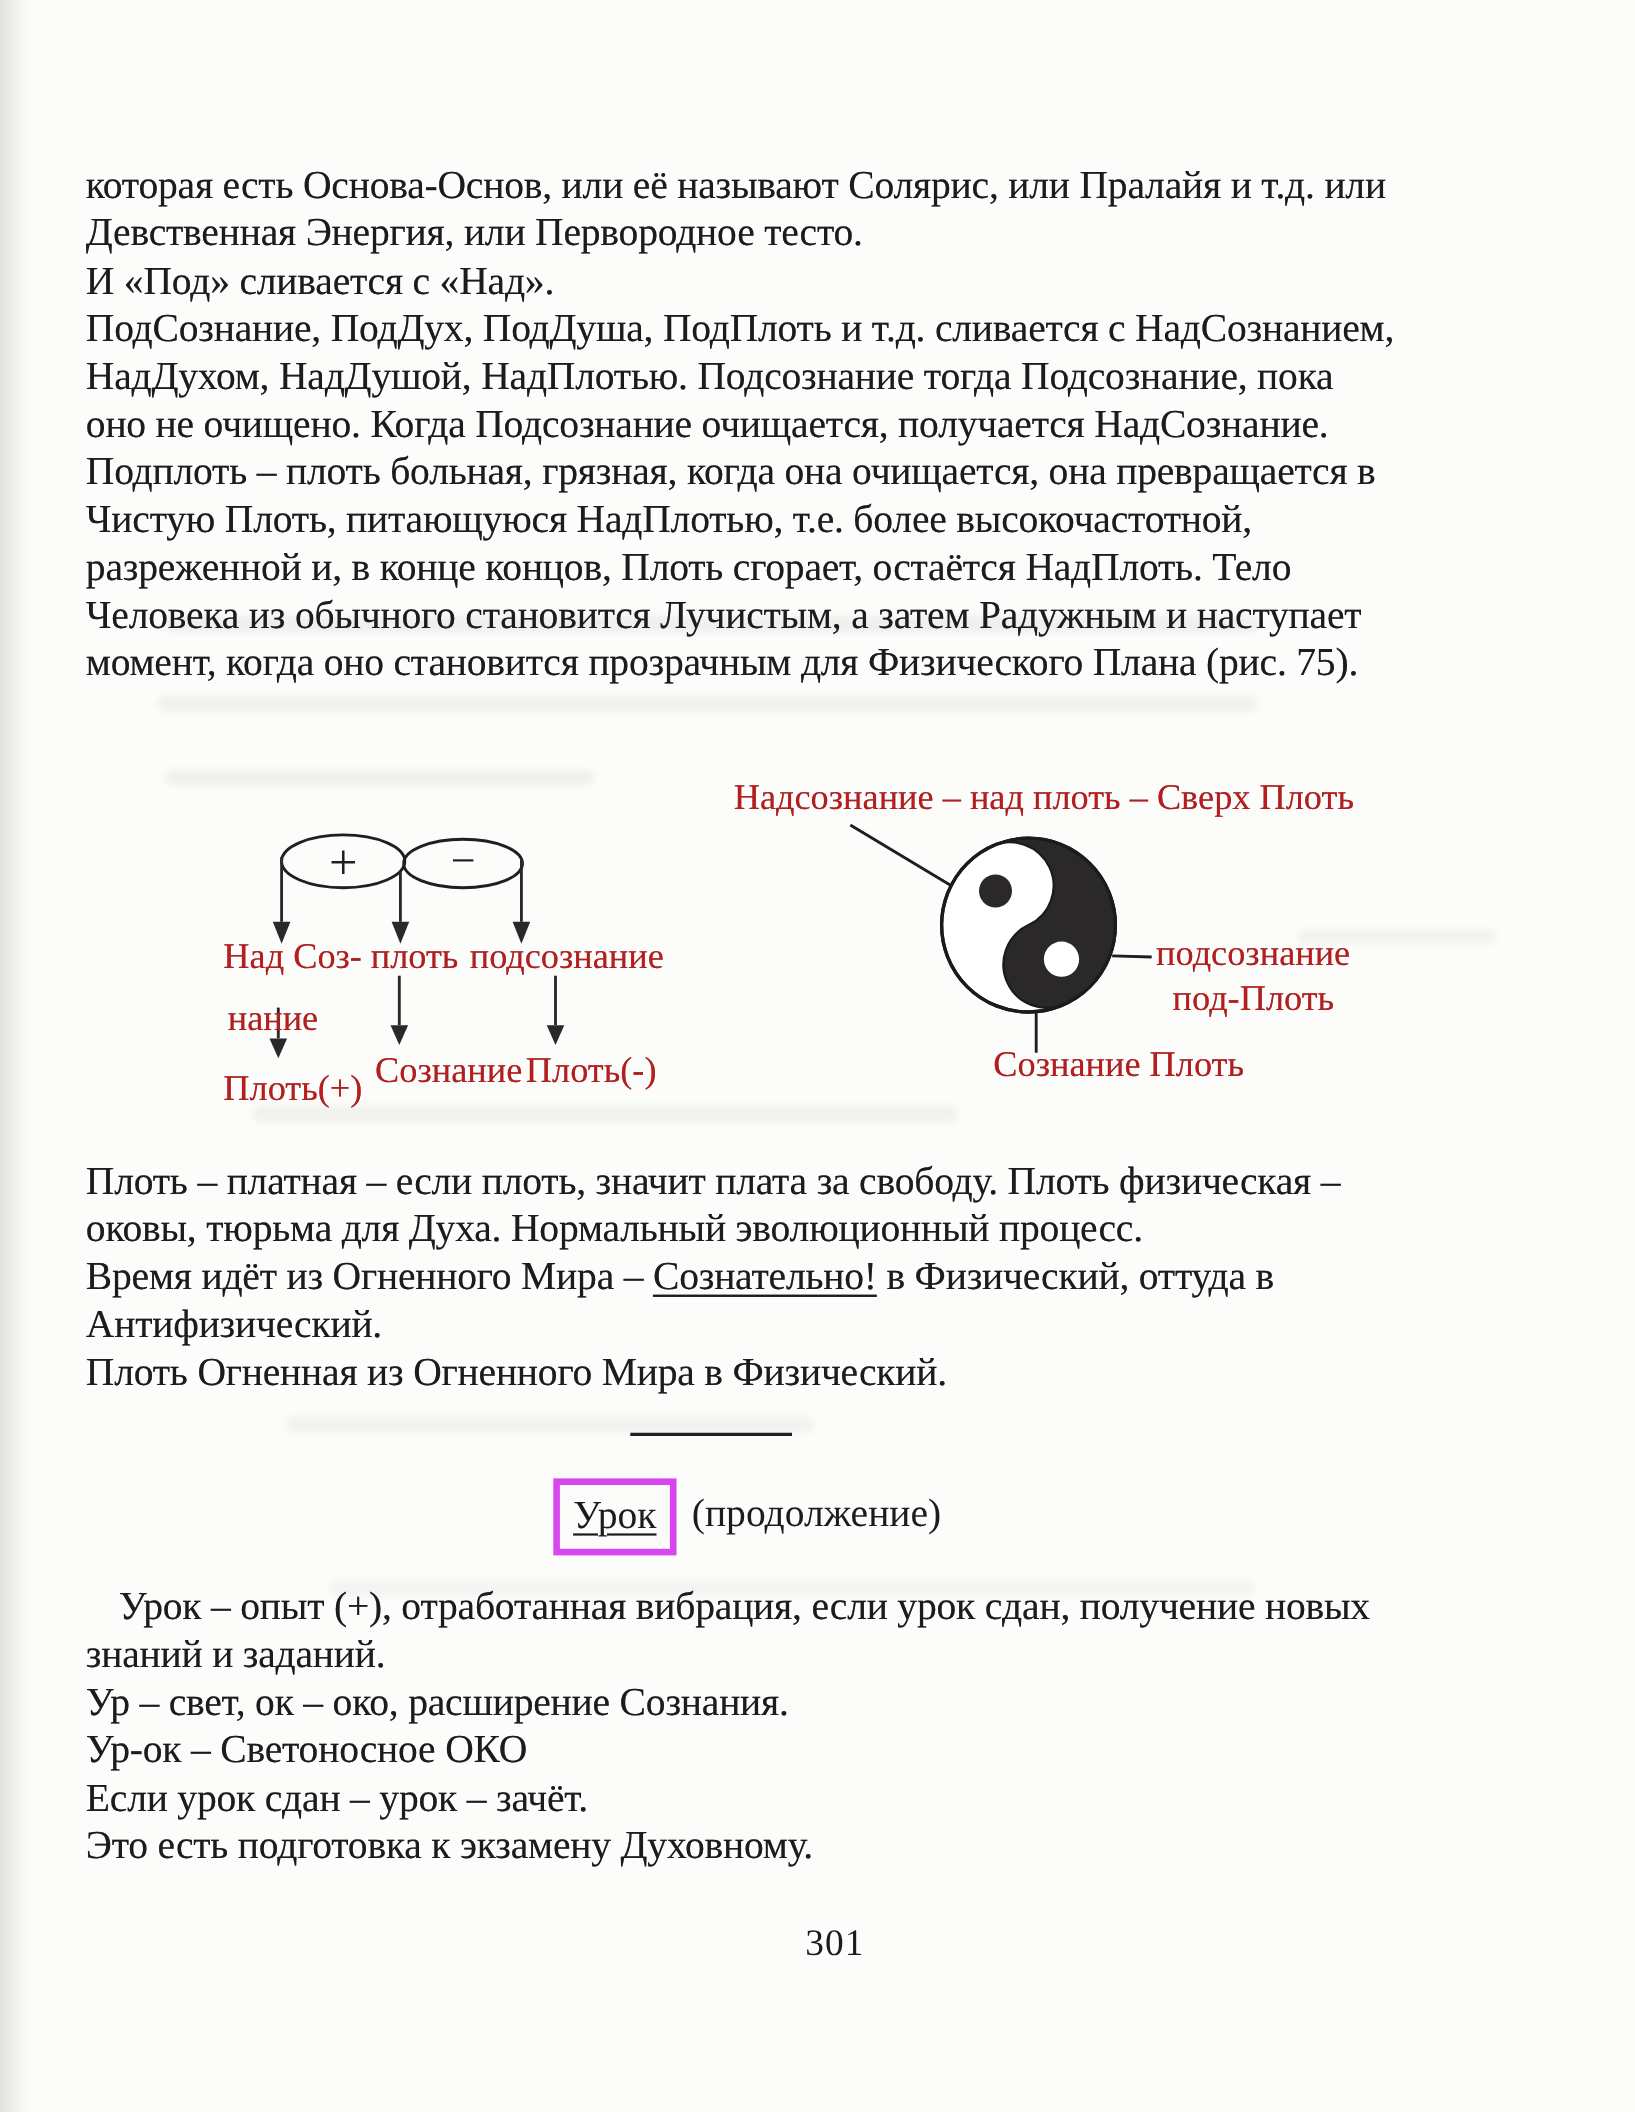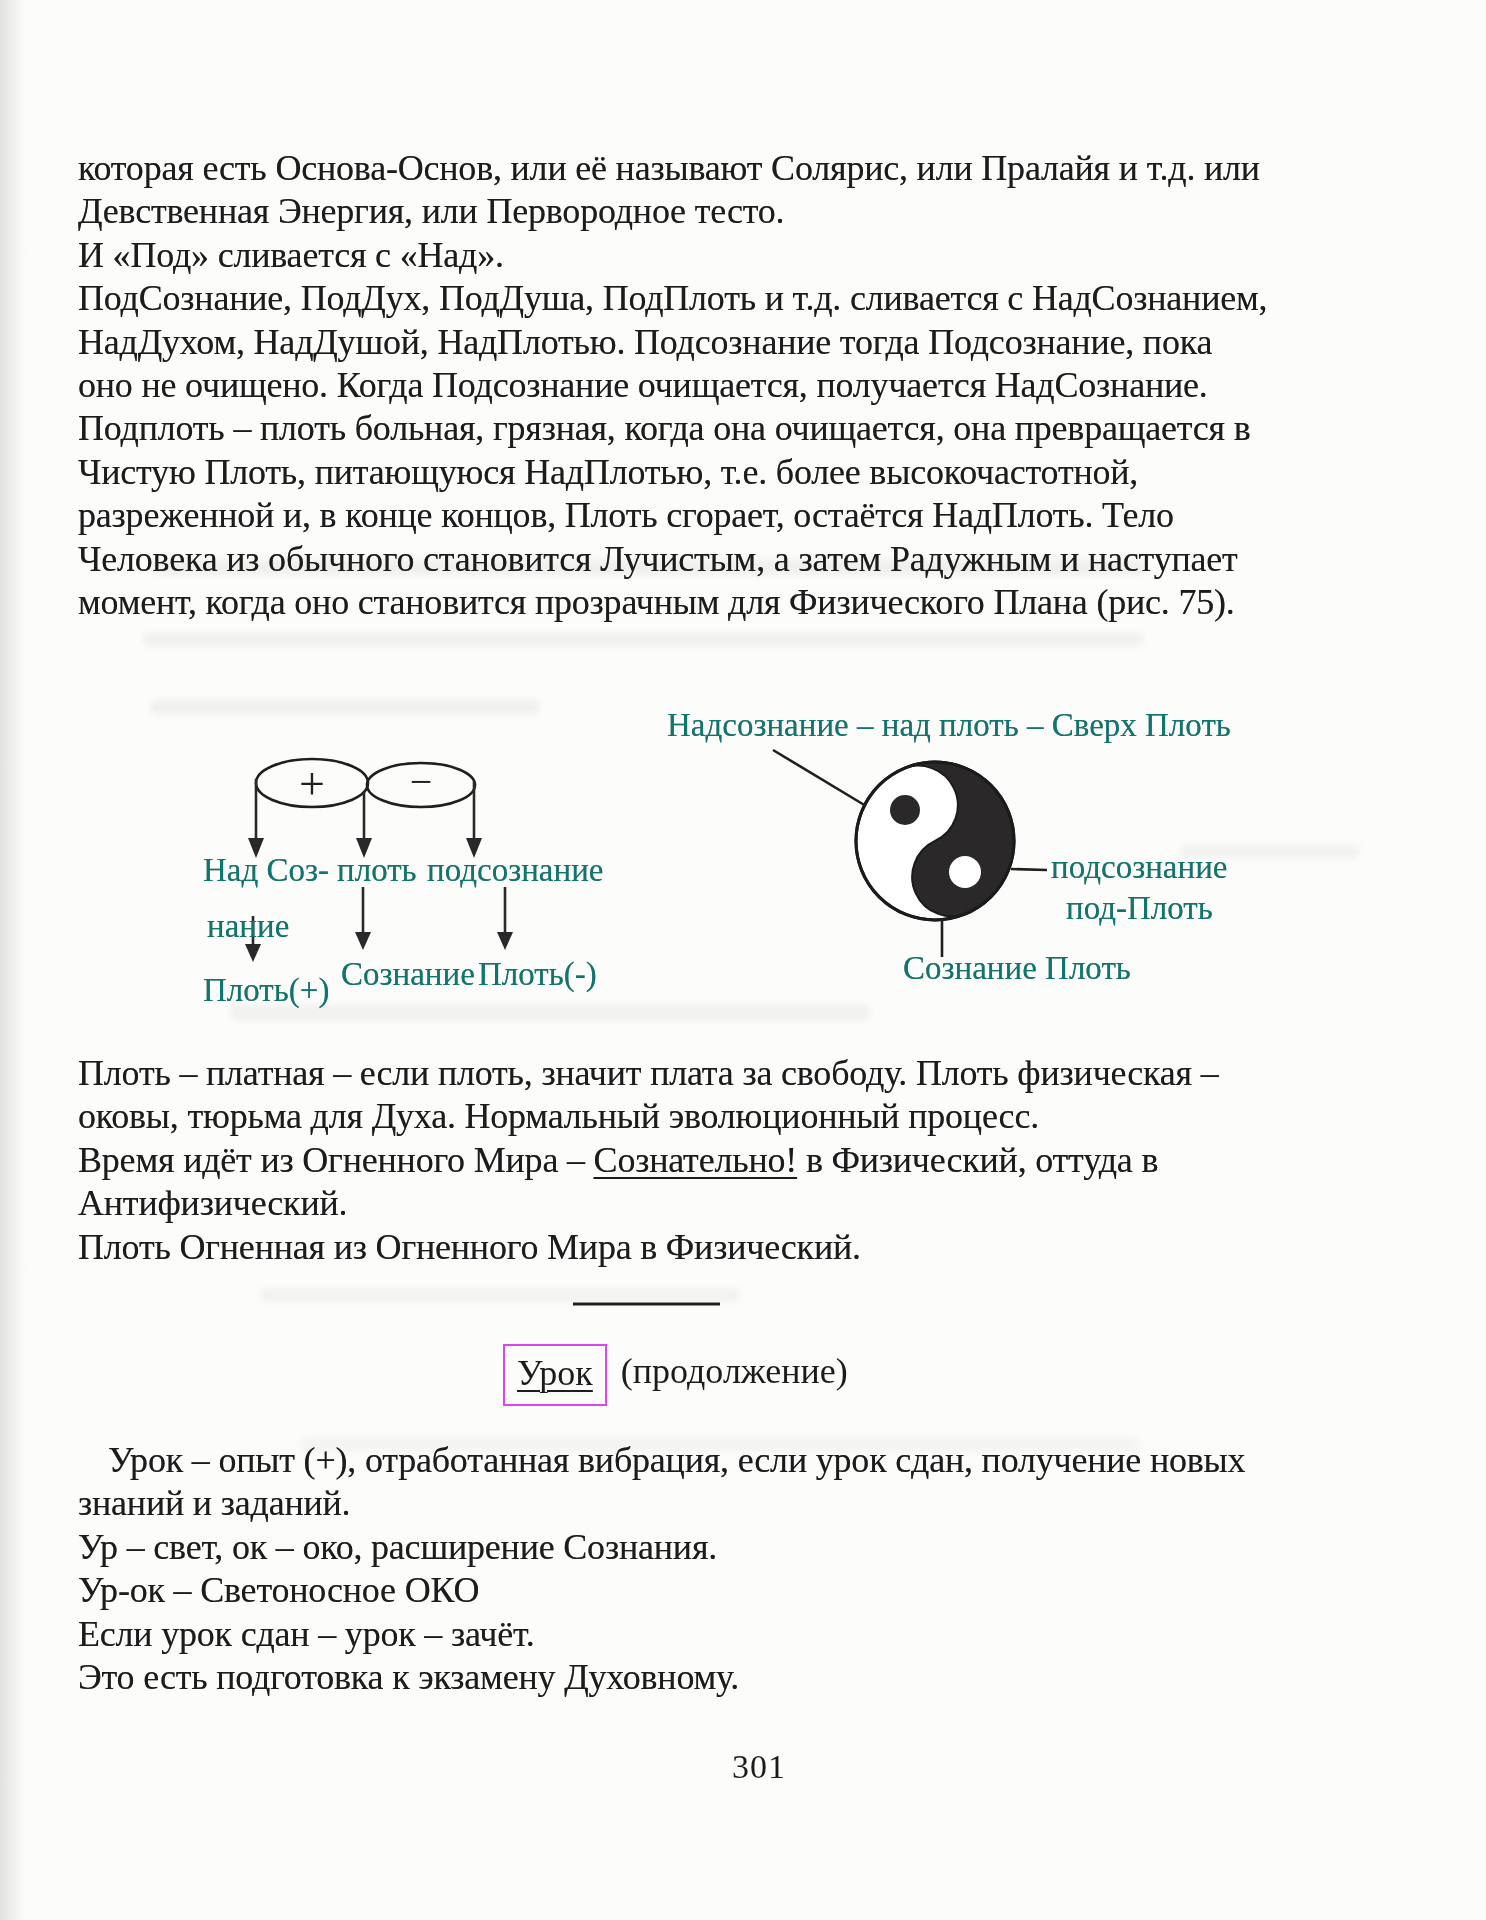--- a/index.html
+++ b/index.html
@@ -22,28 +22,28 @@
     position:absolute;left:78px;width:1345px;
     font-size:36px;line-height:43.4px;letter-spacing:-0.2px;
     text-shadow:0 0 0.6px rgba(20,20,20,.55);
     white-space:nowrap;
   }
   .para .ln{display:block;}
   .indent{padding-left:30px;}
   .u{text-decoration:underline;text-decoration-thickness:2px;text-underline-offset:5px;}
   .dlabel{
     position:absolute;font-size:33px;line-height:36px;white-space:nowrap;
-    color:#0f766e;text-shadow:0 0 0.6px rgba(20,20,20,.5);
+    color:#b91c1c;text-shadow:0 0 0.6px rgba(20,20,20,.5);
   }
   svg.overlay{position:absolute;left:0;top:0;pointer-events:none;}
   .heading-row{
     position:absolute;left:503px;top:1344px;font-size:36px;white-space:nowrap;
   }
   .boxed{
-    display:inline-block;border:2px solid #d946ef;padding:6px 12px 10px 12px;
+    display:inline-block;border:6px solid #d946ef;padding:6px 12px 10px 12px;
     vertical-align:middle;
   }
   .heading-suffix{margin-left:14px;}
   .page-number{
     position:absolute;left:0;right:0;top:1748px;text-align:center;
     font-size:34px;letter-spacing:1px;padding-left:32px;
   }
 </style>
 </head>
 <body>

